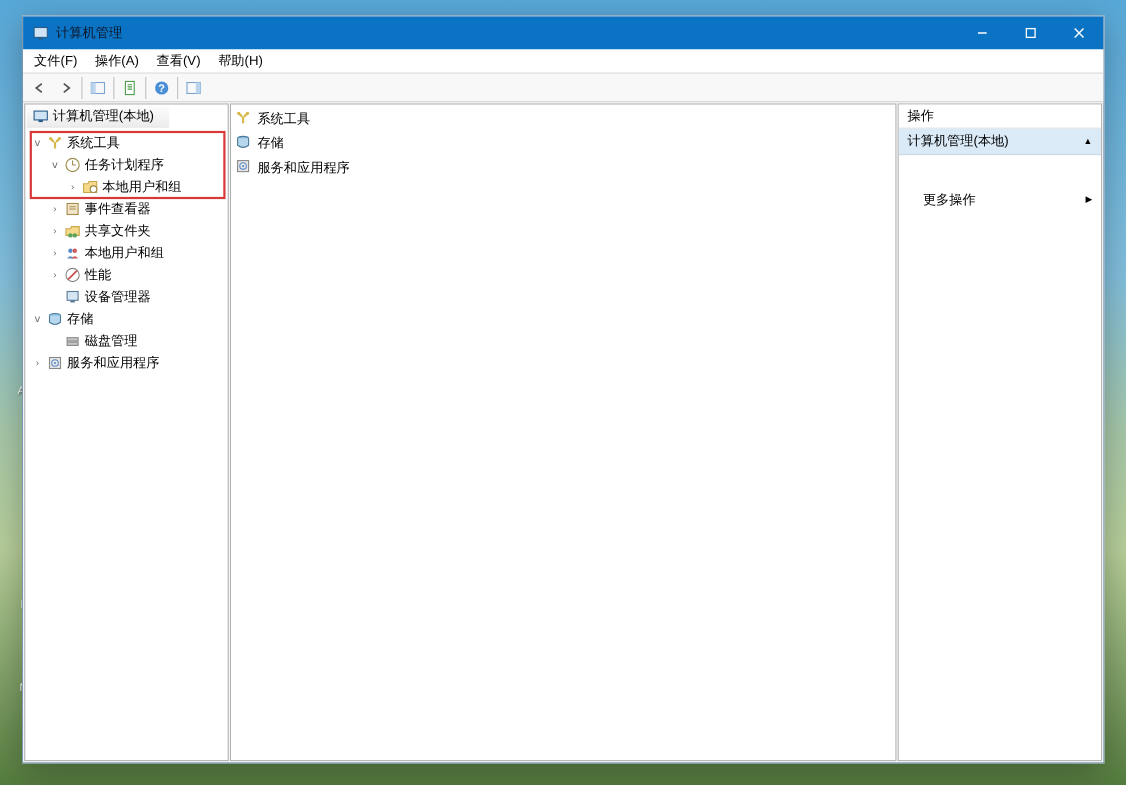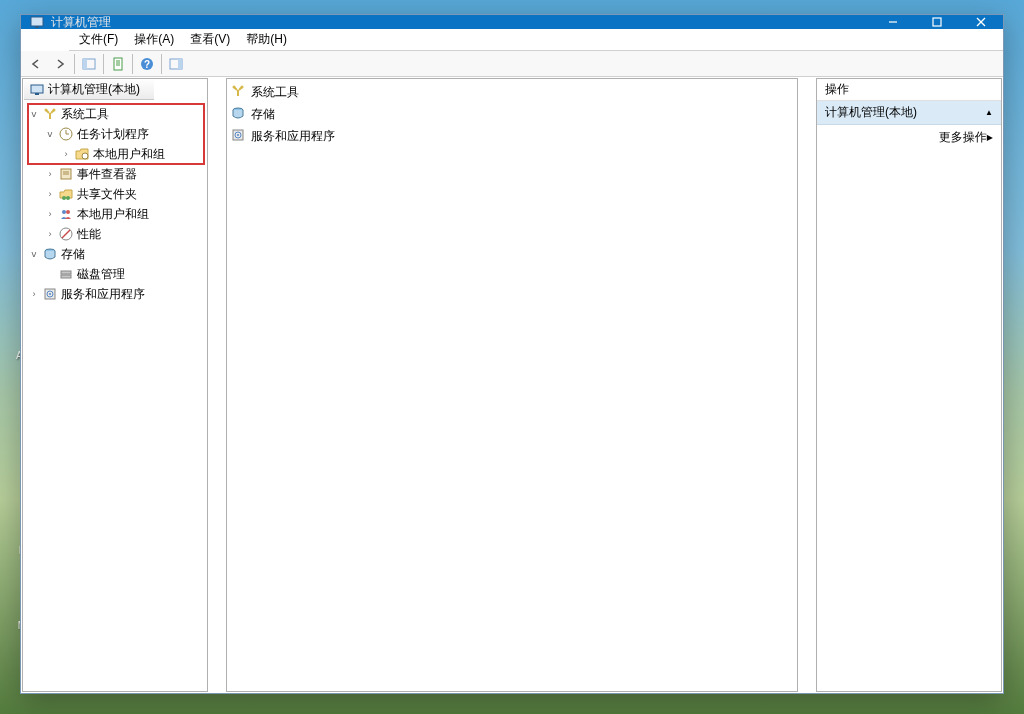--- a/index.html
+++ b/index.html
@@ -30,23 +30,23 @@
   top: 14px;
   width: 984px;
   height: 680px;
   background: #fff;
   border: 1px solid #7a97b3;
   box-shadow: 0 8px 30px rgba(0,0,0,0.3);
   display: flex;
   flex-direction: column;
 }
 .titlebar {
-  height: 14px;
+  height: 30px;
   background: #0a73c4;
-  color: #e5e5e5;
+  color: #0f172a;
   display: flex;
   align-items: center;
   padding-left: 8px;
 }
 .titlebar .app-icon {
   width: 16px; height: 16px;
   margin-right: 6px;
   display: flex; align-items: center; justify-content: center;
 }
 .titlebar .title { flex: 1; font-size: 12px; }
@@ -55,21 +55,20 @@
   display: flex; align-items: center; justify-content: center;
   color: #fff;
 }
 .menubar {
   height: 22px;
   background: #fff;
   border-bottom: 1px solid #d0d0d0;
   display: flex;
   align-items: center;
   padding: 0 2px;
-  margin-left: 48px;
 }
 .menu-item {
   padding: 2px 8px;
   cursor: default;
 }
 .toolbar {
   height: 26px;
   background: #f8f8f8;
   border-bottom: 1px solid #d0d0d0;
   display: flex;
@@ -85,21 +84,21 @@
 }
 .tb-sep {
   width: 1px; height: 20px;
   background: #c0c0c0;
   margin: 0 2px;
 }
 .content {
   flex: 1;
   display: flex;
   padding: 1px;
-  gap: 18px;
+  gap: 1px;
   overflow: hidden;
 }
 .pane {
   border: 1px solid #b0b0b0;
   background: #fff;
   display: flex;
   flex-direction: column;
   overflow: hidden;
 }
 .tree-pane { width: 186px; }
@@ -177,21 +176,22 @@
   border-bottom: 1px solid #c7d8e7;
   display: flex; align-items: center;
   justify-content: space-between;
 }
 .actions-group-title .arrow-up {
   font-size: 8px;
 }
 .actions-item {
   padding: 4px 8px 4px 22px;
   display: flex; align-items: center;
-  justify-content: flex-end;
+  justify-content: space-between;
+  margin-top: 28px;
 }
 .actions-item .tri { font-size: 8px; }
 svg { display: block; }
 </style>
 </head>
 <body>
 
 <div class="desktop-icon di1">Ad</div>
 <div class="desktop-icon di2">E</div>
 <div class="desktop-icon di3">M</div>
@@ -371,20 +371,31 @@
           <span class="expander">›</span>
           <span class="node-icon">
               <svg width="14" height="14">
                 <circle cx="7" cy="7" r="6" fill="none" stroke="#888"></circle>
                 <line x1="3" y1="11" x2="11" y2="3" stroke="#c74a4a" stroke-width="1.5"></line>
               </svg>
             </span>
           <span class="node-label">性能</span>
         </div>
 
+        <div class="tree-node">
+          <span class="indent" style="width:20px"></span>
+          <span class="expander empty">›</span>
+          <span class="node-icon">
+              <svg width="14" height="14">
+                <rect x="2" y="2" width="10" height="8" fill="#d7e6f3" stroke="#5a7a9a"></rect>
+                <rect x="5" y="10" width="4" height="2" fill="#5a7a9a"></rect>
+              </svg>
+            </span>
+          <span class="node-label">设备管理器</span>
+        </div>
 
         <div class="tree-node">
           <span class="indent" style="width:4px"></span>
           <span class="expander">ⅴ</span>
           <span class="node-icon">
               <svg width="14" height="14">
                 <ellipse cx="7" cy="4" rx="5" ry="2" fill="#8fc3e8" stroke="#4a7a9a"></ellipse>
                 <path d="M2 4 L2 10 Q7 14 12 10 L12 4" fill="#b7d7ee" stroke="#4a7a9a"></path>
               </svg>
             </span>

